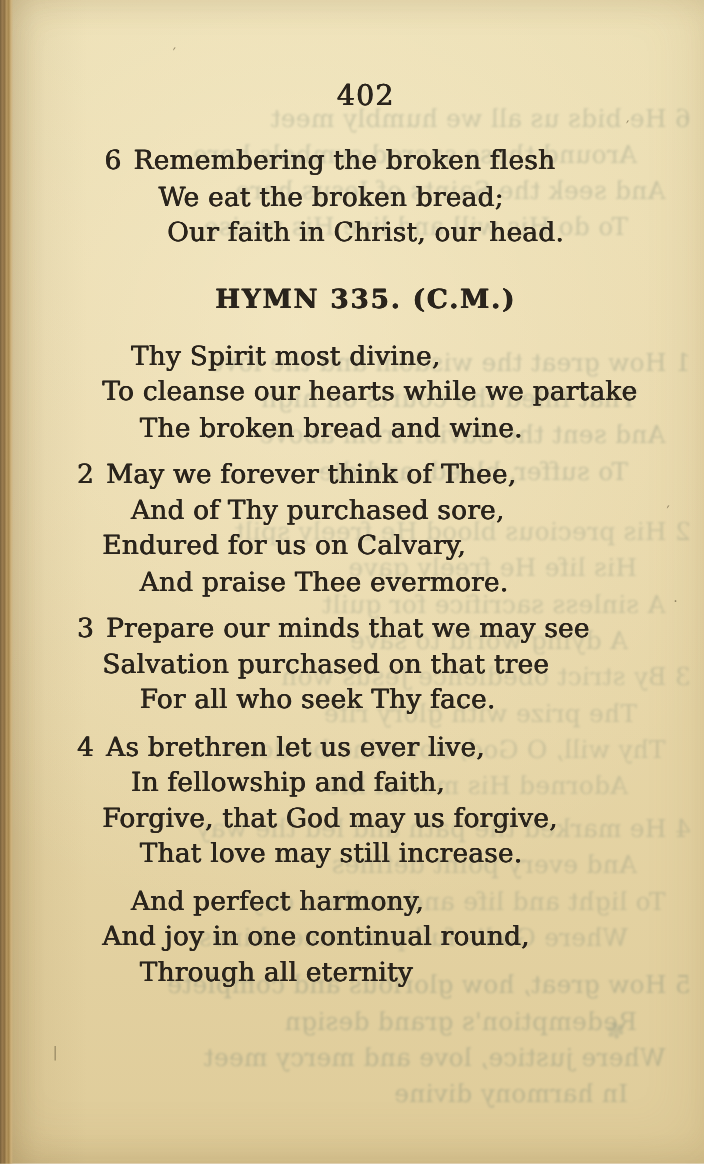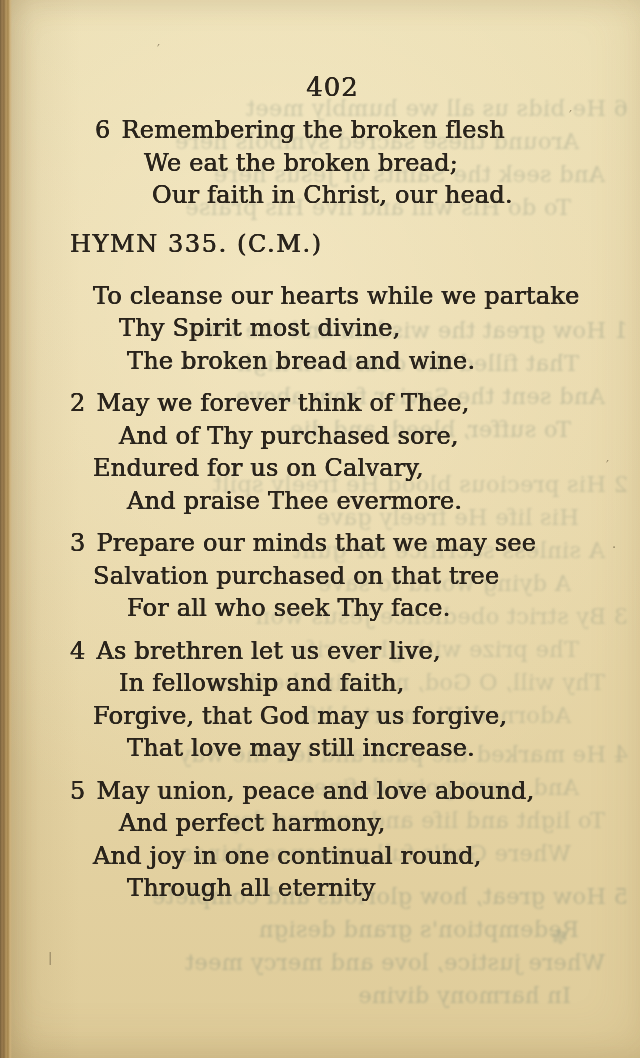--- a/index.html
+++ b/index.html
@@ -23,22 +23,22 @@
   
   .ink{color:#2a241c;text-shadow:0.35px 0 0 currentColor,-0.25px 0 0 currentColor;}
   .content{position:absolute;left:70px;top:0;width:525px;}
   .page-number{margin-top:72px;text-align:center;font-size:26px;letter-spacing:1px;}
   .verse{font-size:24px;line-height:32.5px;letter-spacing:0.2px;white-space:nowrap;}
   .verse .vl{display:block;}
   .vl.l2{padding-left:49px;}
   .vl.l3{padding-left:23px;}
   .vl.l4{padding-left:57px;}
   .vnum{display:inline-block;margin-right:11px;}
-  .verse.prev{margin-top:12px;padding-left:25px;}
-  .hymn-title{margin:18px 0 0 0;text-align:left;font-size:24px;font-weight:normal;letter-spacing:1.6px;}
+  .verse.prev{margin-top:28px;padding-left:25px;}
+  .hymn-title{margin:29px 0 0 0;text-align:center;font-size:24px;font-weight:bold;letter-spacing:1.6px;}
   .verse.v1{margin-top:22px;}
   .verse.v2,.verse.v3,.verse.v4,.verse.v5{margin-top:10px;}
   
   .ghost{
     position:absolute;right:12px;width:370px;
     transform:scaleX(-1);
     color:#7e8a77;filter:blur(1.1px);
     font-size:22.5px;line-height:33px;white-space:nowrap;
     letter-spacing:0.3px;
   }
@@ -102,22 +102,22 @@
 
     <div class="verse prev">
       <span class="vl l1"><span class="vnum">6</span><span>Remembering the broken flesh</span></span>
       <span class="vl l2">We eat the broken bread;</span>
       <span class="vl l4">Our faith in Christ, our head.</span>
     </div>
 
     <h2 class="hymn-title ink">HYMN 335.  (C.M.)</h2>
 
     <div class="verse v1">
+      <span class="vl l2">Thy Spirit most divine,</span>
       <span class="vl l3">To cleanse our hearts while we partake</span>
-      <span class="vl l2">Thy Spirit most divine,</span>
       <span class="vl l4">The broken bread and wine.</span>
     </div>
 
     <div class="verse v2">
       <span class="vl l1"><span class="vnum">2</span><span>May we forever think of Thee,</span></span>
       <span class="vl l2">And of Thy purchased sore,</span>
       <span class="vl l3">Endured for us on Calvary,</span>
       <span class="vl l4">And praise Thee evermore.</span>
     </div>
 
@@ -128,21 +128,20 @@
     </div>
 
     <div class="verse v4">
       <span class="vl l1"><span class="vnum">4</span><span>As brethren let us ever live,</span></span>
       <span class="vl l2">In fellowship and faith,</span>
       <span class="vl l3">Forgive, that God may us forgive,</span>
       <span class="vl l4">That love may still increase.</span>
     </div>
 
     <div class="verse v5">
-      <span class="vl l1"><span class="vnum">5</span><span>May union, peace and love abound,</span></span>
       <span class="vl l2">And perfect harmony,</span>
       <span class="vl l3">And joy in one continual round,</span>
       <span class="vl l4">Through all eternity</span>
     </div>
 
   </div>
 
   <div class="speck" style="left:157px;top:42px;">′</div>
   <div class="speck" style="left:569px;top:108px;">′</div>
   <div class="speck" style="left:606px;top:458px;">′</div>

